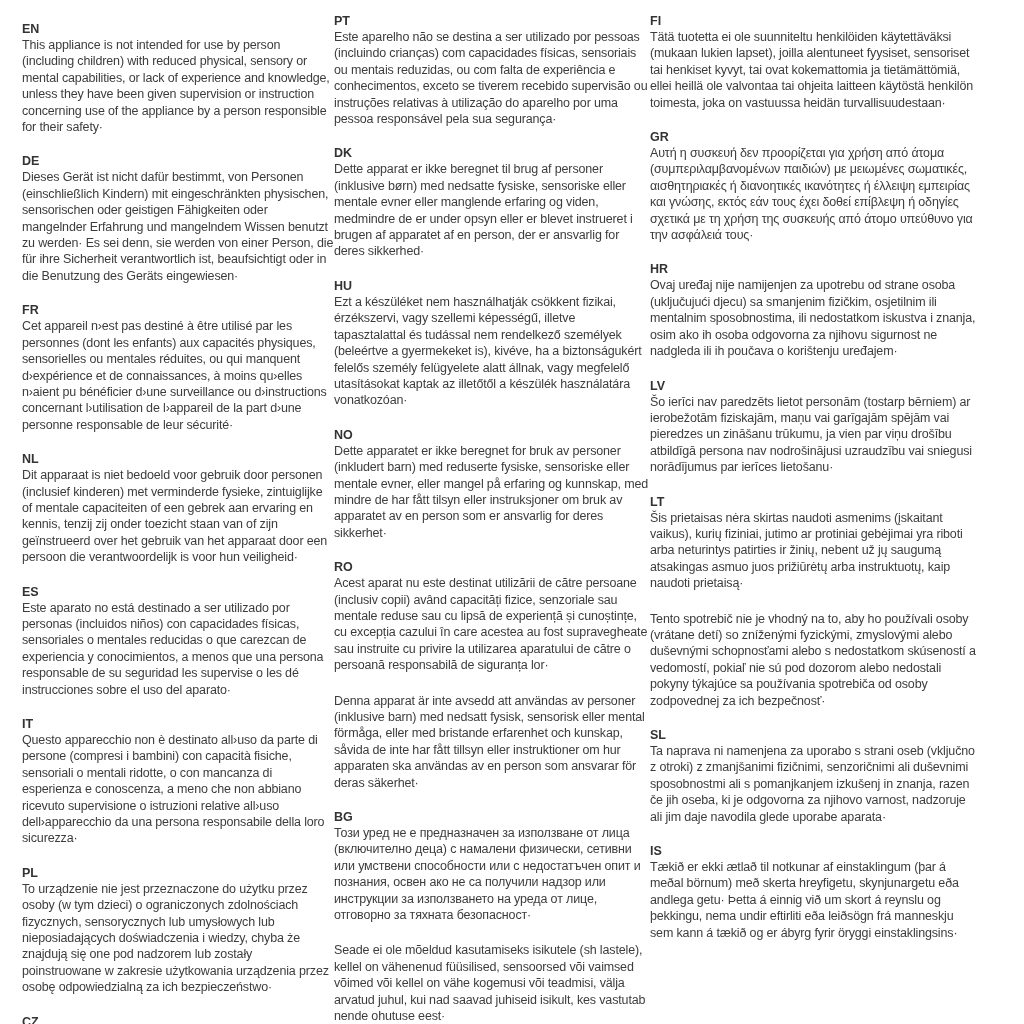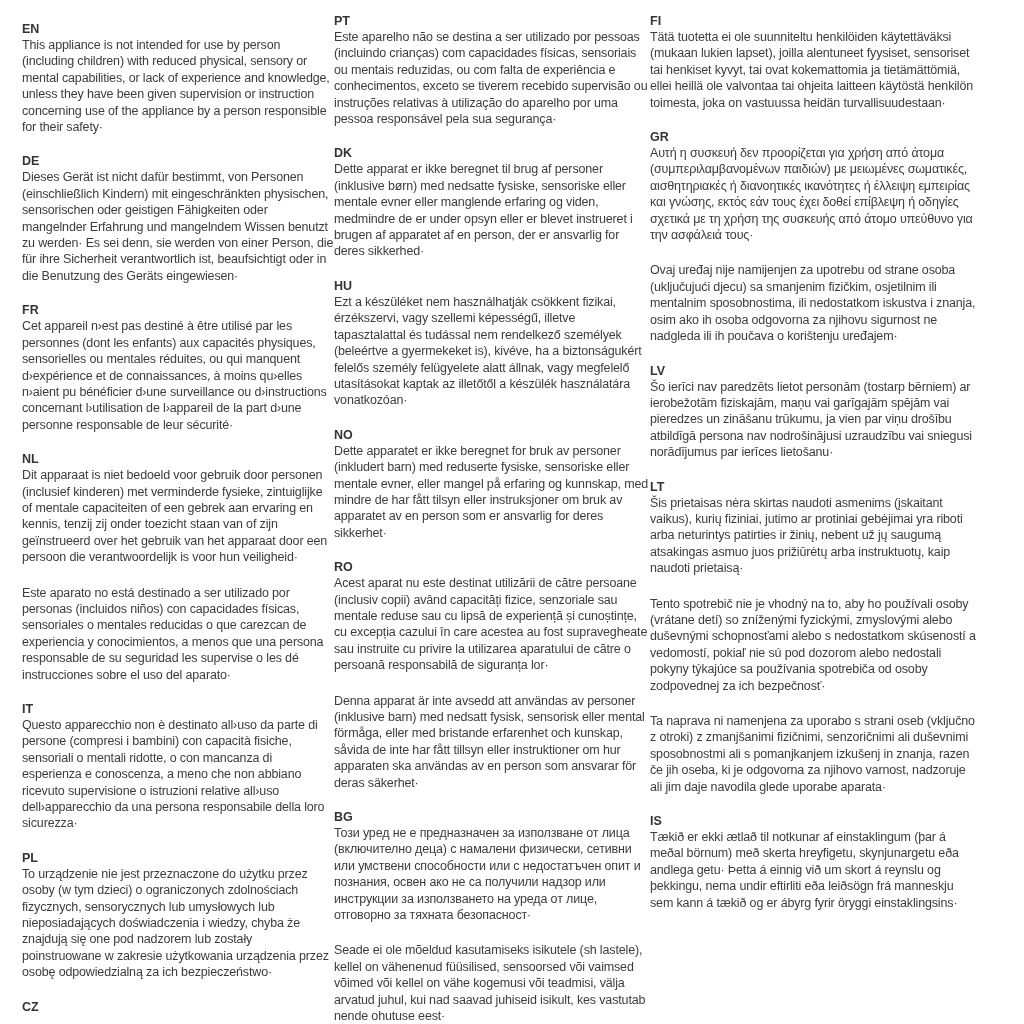--- a/index.html
+++ b/index.html
@@ -61,20 +61,21 @@
       </section>
       <section class="lang">
         <h2>FR</h2>
         <p>Cet appareil n›est pas destiné à être utilisé par les personnes (dont les enfants) aux capacités physiques, sensorielles ou mentales réduites, ou qui manquent d›expérience et de connaissances, à moins qu›elles n›aient pu bénéficier d›une surveillance ou d›instructions concernant l›utilisation de l›appareil de la part d›une personne responsable de leur sécurité·</p>
       </section>
       <section class="lang">
         <h2>NL</h2>
         <p>Dit apparaat is niet bedoeld voor gebruik door personen (inclusief kinderen) met verminderde fysieke, zintuiglijke of mentale capaciteiten of een gebrek aan ervaring en kennis, tenzij zij onder toezicht staan van of zijn geïnstrueerd over het gebruik van het apparaat door een persoon die verantwoordelijk is voor hun veiligheid·</p>
       </section>
       <section class="lang">
+        <h2>ES</h2>
         <p>Este aparato no está destinado a ser utilizado por personas (incluidos niños) con capacidades físicas, sensoriales o mentales reducidas o que carezcan de experiencia y conocimientos, a menos que una persona responsable de su seguridad les supervise o les dé instrucciones sobre el uso del aparato·</p>
       </section>
       <section class="lang">
         <h2>IT</h2>
         <p>Questo apparecchio non è destinato all›uso da parte di persone (compresi i bambini) con capacità fisiche, sensoriali o mentali ridotte, o con mancanza di esperienza e conoscenza, a meno che non abbiano ricevuto supervisione o istruzioni relative all›uso dell›apparecchio da una persona responsabile della loro sicurezza·</p>
       </section>
       <section class="lang">
         <h2>PL</h2>
         <p>To urządzenie nie jest przeznaczone do użytku przez osoby (w tym dzieci) o ograniczonych zdolnościach fizycznych, sensorycznych lub umysłowych lub nieposiadających doświadczenia i wiedzy, chyba że znajdują się one pod nadzorem lub zostały poinstruowane w zakresie użytkowania urządzenia przez osobę odpowiedzialną za ich bezpieczeństwo·</p>
       </section>
@@ -117,34 +118,36 @@
   <div class="col col-3">
       <section class="lang">
         <h2>FI</h2>
         <p>Tätä tuotetta ei ole suunniteltu henkilöiden käytettäväksi (mukaan lukien lapset), joilla alentuneet fyysiset, sensoriset tai henkiset kyvyt, tai ovat kokemattomia ja tietämättömiä, ellei heillä ole valvontaa tai ohjeita laitteen käytöstä henkilön toimesta, joka on vastuussa heidän turvallisuudestaan·</p>
       </section>
       <section class="lang">
         <h2>GR</h2>
         <p>Αυτή η συσκευή δεν προορίζεται για χρήση από άτομα (συμπεριλαμβανομένων παιδιών) με μειωμένες σωματικές, αισθητηριακές ή διανοητικές ικανότητες ή έλλειψη εμπειρίας και γνώσης, εκτός εάν τους έχει δοθεί επίβλεψη ή οδηγίες σχετικά με τη χρήση της συσκευής από άτομο υπεύθυνο για την ασφάλειά τους·</p>
       </section>
       <section class="lang">
+        <h2>HR</h2>
         <p>Ovaj uređaj nije namijenjen za upotrebu od strane osoba (uključujući djecu) sa smanjenim fizičkim, osjetilnim ili mentalnim sposobnostima, ili nedostatkom iskustva i znanja, osim ako ih osoba odgovorna za njihovu sigurnost ne nadgleda ili ih poučava o korištenju uređajem·</p>
       </section>
       <section class="lang">
         <h2>LV</h2>
         <p>Šo ierīci nav paredzēts lietot personām (tostarp bērniem) ar ierobežotām fiziskajām, maņu vai garīgajām spējām vai pieredzes un zināšanu trūkumu, ja vien par viņu drošību atbildīgā persona nav nodrošinājusi uzraudzību vai sniegusi norādījumus par ierīces lietošanu·</p>
       </section>
       <section class="lang">
         <h2>LT</h2>
         <p>Šis prietaisas nėra skirtas naudoti asmenims (įskaitant vaikus), kurių fiziniai, jutimo ar protiniai gebėjimai yra riboti arba neturintys patirties ir žinių, nebent už jų saugumą atsakingas asmuo juos prižiūrėtų arba instruktuotų, kaip naudoti prietaisą·</p>
       </section>
       <section class="lang">
         <p>Tento spotrebič nie je vhodný na to, aby ho používali osoby (vrátane detí) so zníženými fyzickými, zmyslovými alebo duševnými schopnosťami alebo s nedostatkom skúseností a vedomostí, pokiaľ nie sú pod dozorom alebo nedostali pokyny týkajúce sa používania spotrebiča od osoby zodpovednej za ich bezpečnosť·</p>
       </section>
       <section class="lang">
+        <h2>SL</h2>
         <p>Ta naprava ni namenjena za uporabo s strani oseb (vključno z otroki) z zmanjšanimi fizičnimi, senzoričnimi ali duševnimi sposobnostmi ali s pomanjkanjem izkušenj in znanja, razen če jih oseba, ki je odgovorna za njihovo varnost, nadzoruje ali jim daje navodila glede uporabe aparata·</p>
       </section>
       <section class="lang">
         <h2>IS</h2>
         <p>Tækið er ekki ætlað til notkunar af einstaklingum (þar á meðal börnum) með skerta hreyfigetu, skynjunargetu eða andlega getu· Þetta á einnig við um skort á reynslu og þekkingu, nema undir eftirliti eða leiðsögn frá manneskju sem kann á tækið og er ábyrg fyrir öryggi einstaklingsins·</p>
       </section>
     </div>
 </div>
 
 </body></html>

